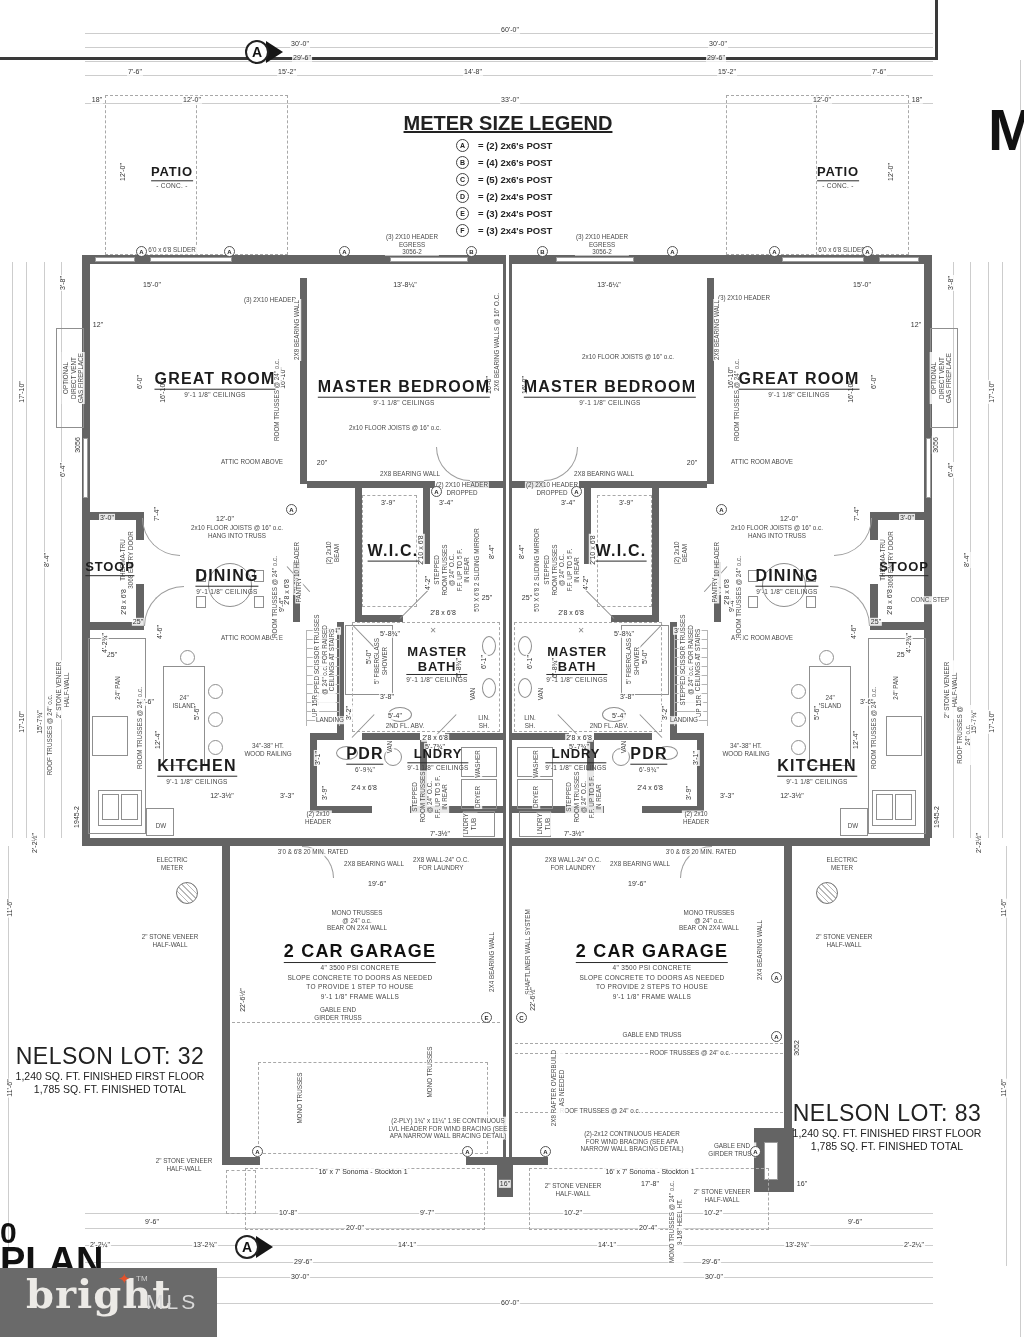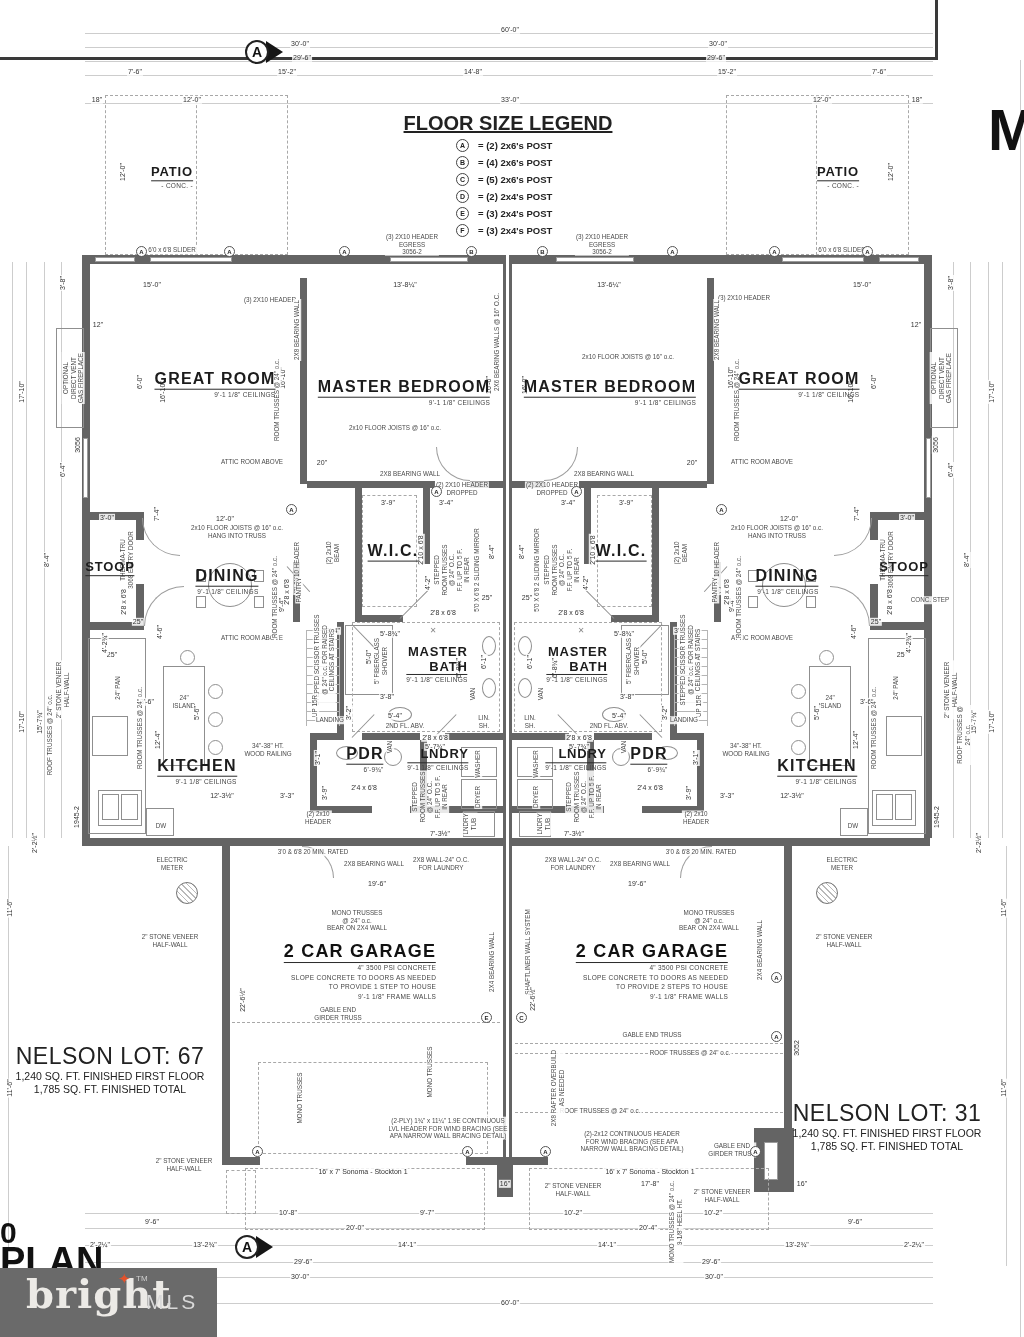--- a/index.html
+++ b/index.html
@@ -21,21 +21,21 @@
 .aTL{border-right:none;border-bottom:none;border-top-left-radius:100%}
 .aTR{border-left:none;border-bottom:none;border-top-right-radius:100%}
 .aBL{border-right:none;border-top:none;border-bottom-left-radius:100%}
 .aBR{border-left:none;border-top:none;border-bottom-right-radius:100%}
 .t{position:absolute;transform:translate(-50%,-50%);font:7px/1.2 "Liberation Sans",sans-serif;color:#333;white-space:pre-line;text-align:center;background:rgba(255,255,255,.85);padding:0 1px;z-index:3}
 .n{font-size:6.3px;color:#4a4a4a}
 .r{transform:translate(-50%,-50%) rotate(-90deg)}
 .m{position:absolute;width:11px;height:11px;margin:-6px 0 0 -6px;border:1px solid #555;border-radius:50%;font:bold 6px/10px "Liberation Sans",sans-serif;text-align:center;color:#222;background:#fff;z-index:5}
 .sm{position:absolute;width:24px;height:24px;margin:-12px 0 0 -12px;border:2px solid #222;border-radius:50%;font:bold 14px/21px "Liberation Sans",sans-serif;text-align:center;color:#111;background:#fff;z-index:6}
 .tri{position:absolute;width:0;height:0;border-top:11px solid transparent;border-bottom:11px solid transparent;border-left:17px solid #161616;z-index:5}
-.rm{position:absolute;transform:translate(-50%,-50%);text-align:right;color:#1c1c1c;z-index:4;white-space:nowrap}
+.rm{position:absolute;transform:translate(-50%,-50%);text-align:center;color:#1c1c1c;z-index:4;white-space:nowrap}
 .rm b{display:block;font:bold 16px/1.05 "Liberation Sans",sans-serif;letter-spacing:1.2px;border-bottom:1.5px solid #2a2a2a;padding-bottom:1px}
 .rm i{display:block;font:6.5px/1.35 "Liberation Sans",sans-serif;font-style:normal;color:#444;letter-spacing:.3px;margin-top:1px}
 .rm.sml b{font-size:13px;letter-spacing:.8px}
 .rm.big b{font-size:18px}
 .lot{position:absolute;transform:translate(-50%,-50%);text-align:center;color:#222;z-index:4;white-space:nowrap}
 .lot .ti{font:23px "Liberation Sans",sans-serif;letter-spacing:.5px}
 .lot .li{font:10.5px/1.25 "Liberation Sans",sans-serif}
 .lg{position:absolute;left:398px;top:112px;width:220px;z-index:4}
 .lg-t{font:bold 20px "Liberation Sans",sans-serif;color:#222;text-align:center;text-decoration:underline;white-space:nowrap}
 .lg-row{display:flex;align-items:center;gap:9px;margin:4px 0 0 58px}
@@ -269,21 +269,21 @@
 <div class="m" style="left:258px;top:1152px">A</div>
 <div class="m" style="left:468px;top:1152px">A</div>
 <div class="m" style="left:546px;top:1152px">A</div>
 <div class="m" style="left:756px;top:1152px">A</div>
 <div class="m" style="left:487px;top:1018px">E</div>
 <div class="m" style="left:522px;top:1018px">C</div>
 <div class="m" style="left:777px;top:978px">A</div>
 <div class="m" style="left:777px;top:1037px">A</div>
 
 <div class="lg">
-  <div class="lg-t">FLOOR SIZE LEGEND</div>
+  <div class="lg-t">METER SIZE LEGEND</div>
   <div class="lg-row">
         <span class="lg-k">A</span>
         <span class="lg-v">= (2) 2x6's POST</span>
       </div>
   <div class="lg-row">
         <span class="lg-k">B</span>
         <span class="lg-v">= (4) 2x6's POST</span>
       </div>
   <div class="lg-row">
         <span class="lg-k">C</span>
@@ -390,26 +390,26 @@
     </div>
 <div class="rm big" style="left:652px;top:972px">
       <b>2 CAR GARAGE</b>
       <i>4" 3500 PSI CONCRETE</i>
       <i>SLOPE CONCRETE TO DOORS AS NEEDED</i>
       <i>TO PROVIDE 2 STEPS TO HOUSE</i>
       <i>9'-1 1/8" FRAME WALLS</i>
     </div>
 
 <div class="lot" style="left:110px;top:1070px">
-      <div class="ti">NELSON LOT: 67</div>
+      <div class="ti">NELSON LOT: 32</div>
       <div class="li">1,240 SQ. FT. FINISHED FIRST FLOOR</div>
       <div class="li">1,785 SQ. FT. FINISHED TOTAL</div>
     </div>
 <div class="lot" style="left:887px;top:1127px">
-      <div class="ti">NELSON LOT: 31</div>
+      <div class="ti">NELSON LOT: 83</div>
       <div class="li">1,240 SQ. FT. FINISHED FIRST FLOOR</div>
       <div class="li">1,785 SQ. FT. FINISHED TOTAL</div>
     </div>
 
 <span class="t" style="left:510px;top:30px">60'-0"</span>
 <span class="t" style="left:300px;top:44px">30'-0"</span>
 <span class="t" style="left:718px;top:44px">30'-0"</span>
 <span class="t" style="left:302px;top:58px">29'-6"</span>
 <span class="t" style="left:716px;top:58px">29'-6"</span>
 <span class="t" style="left:135px;top:72px">7'-6"</span>

